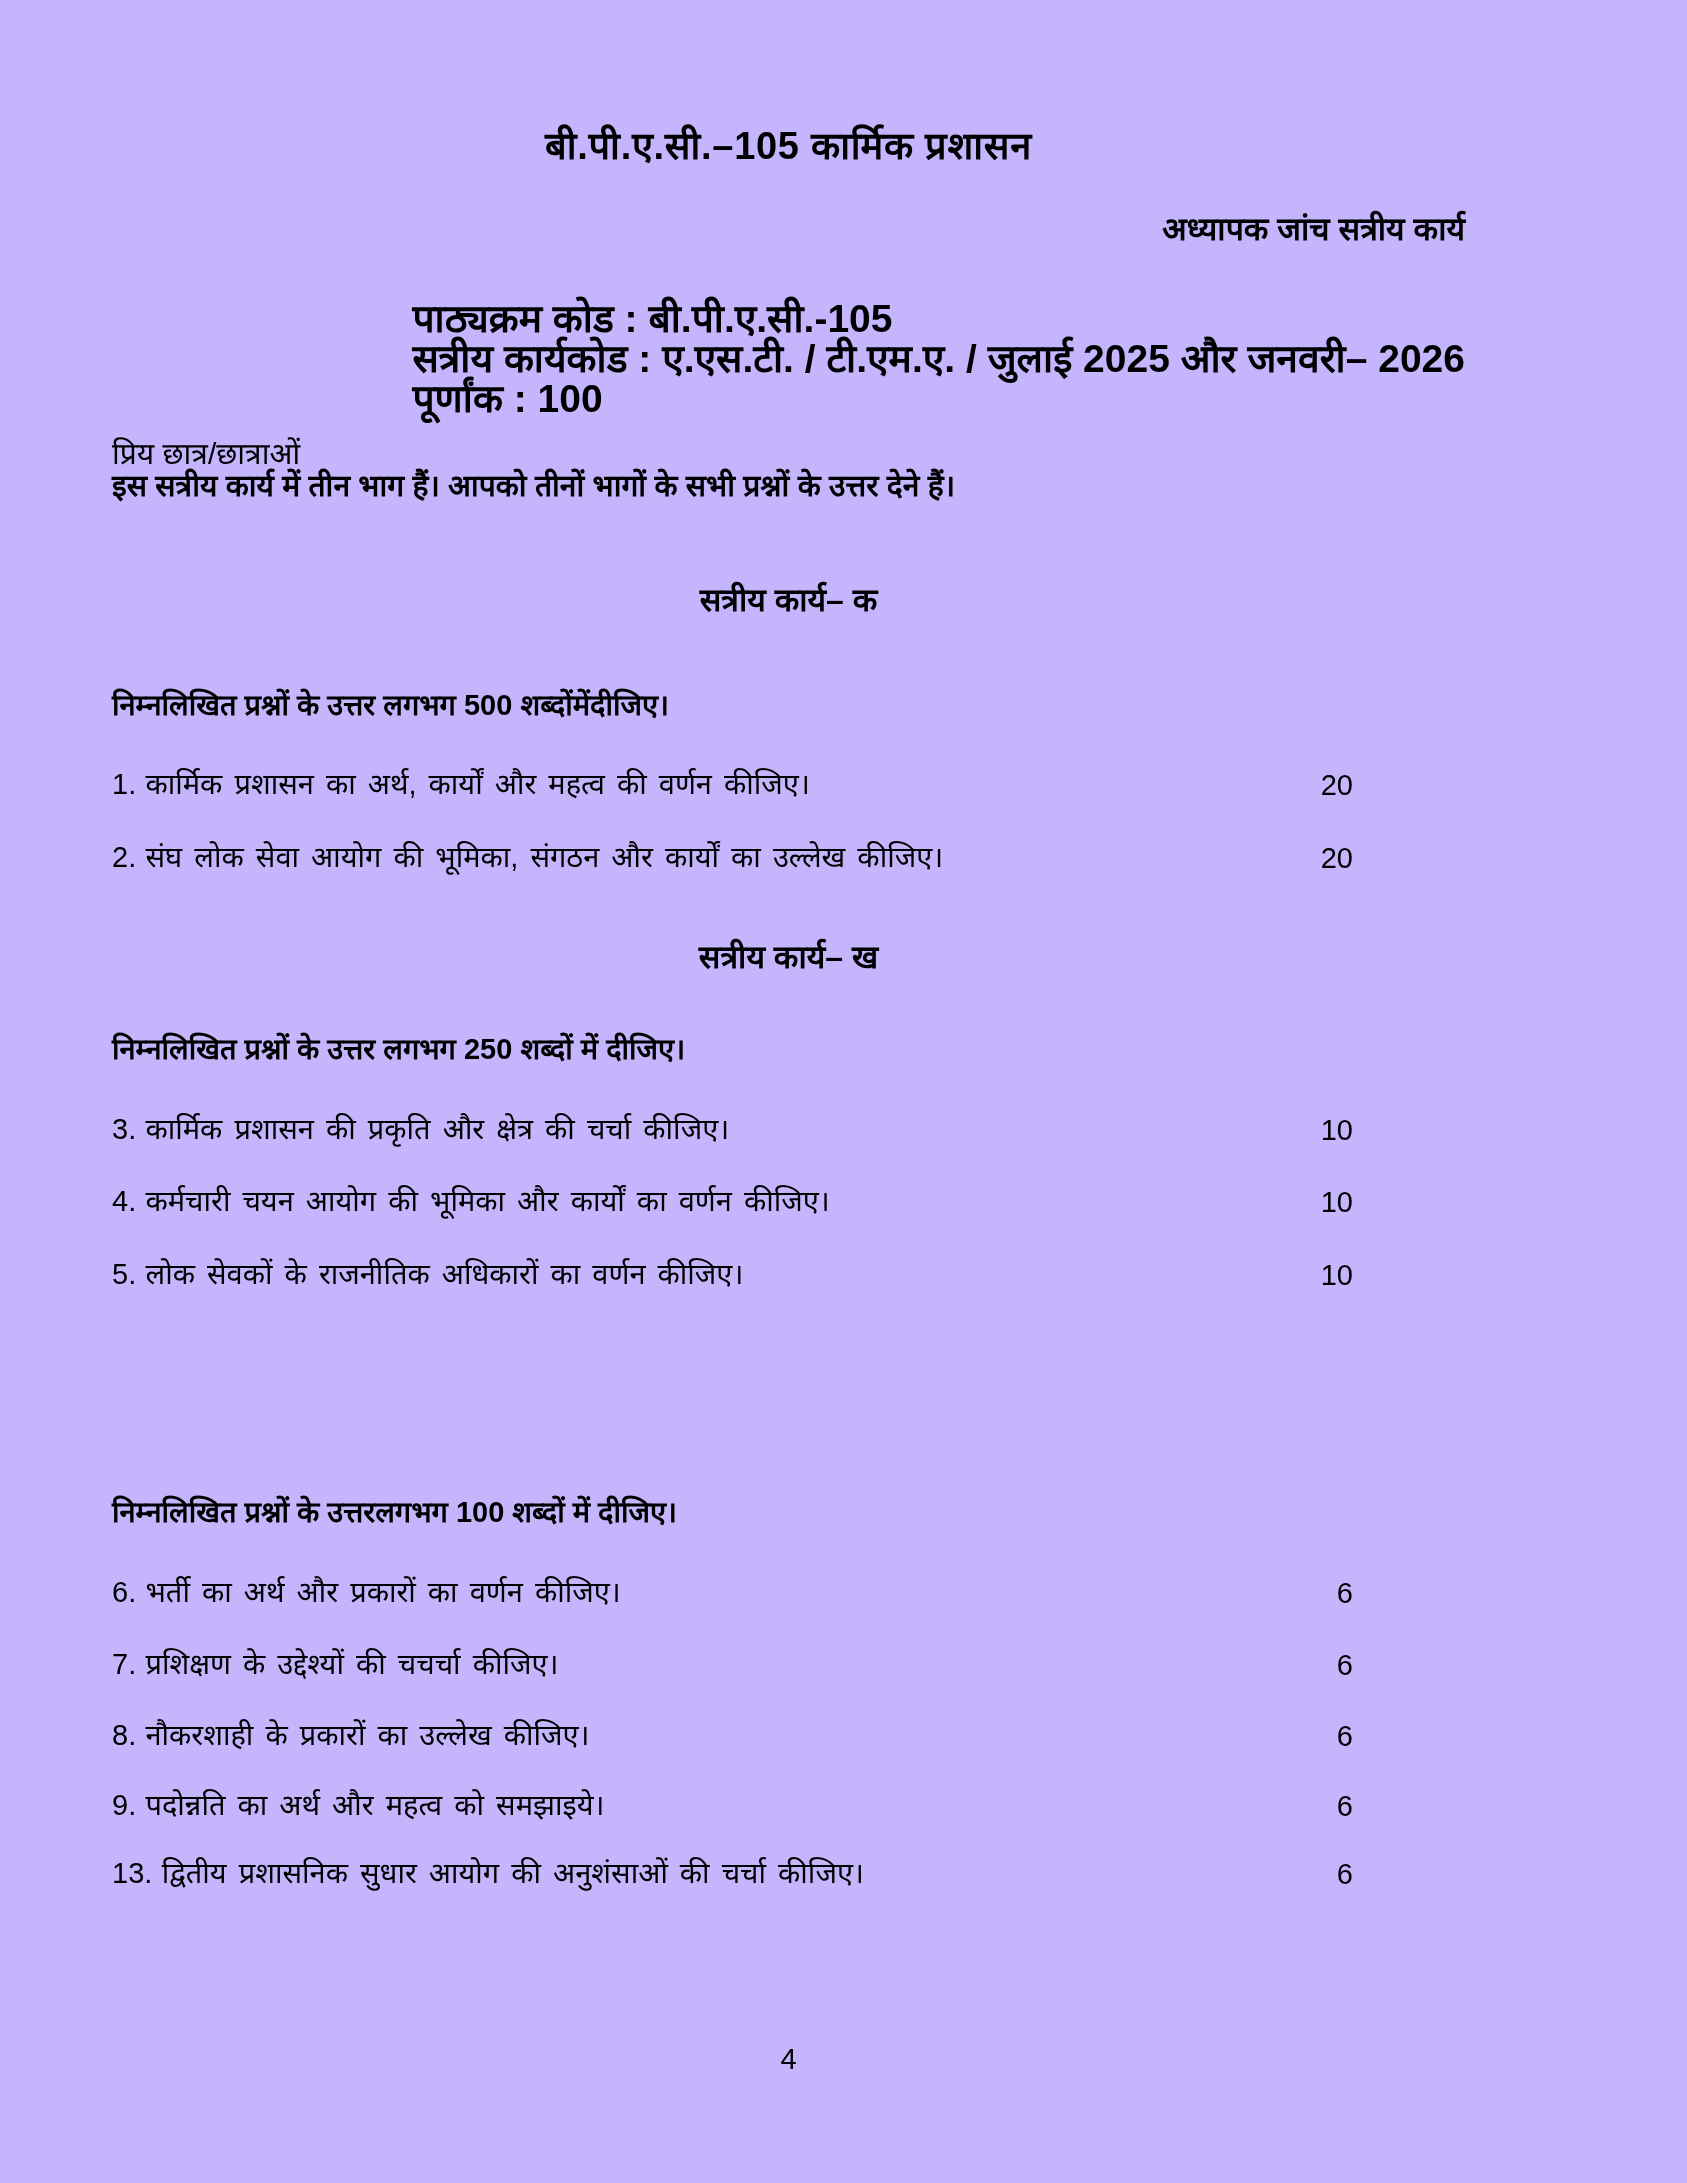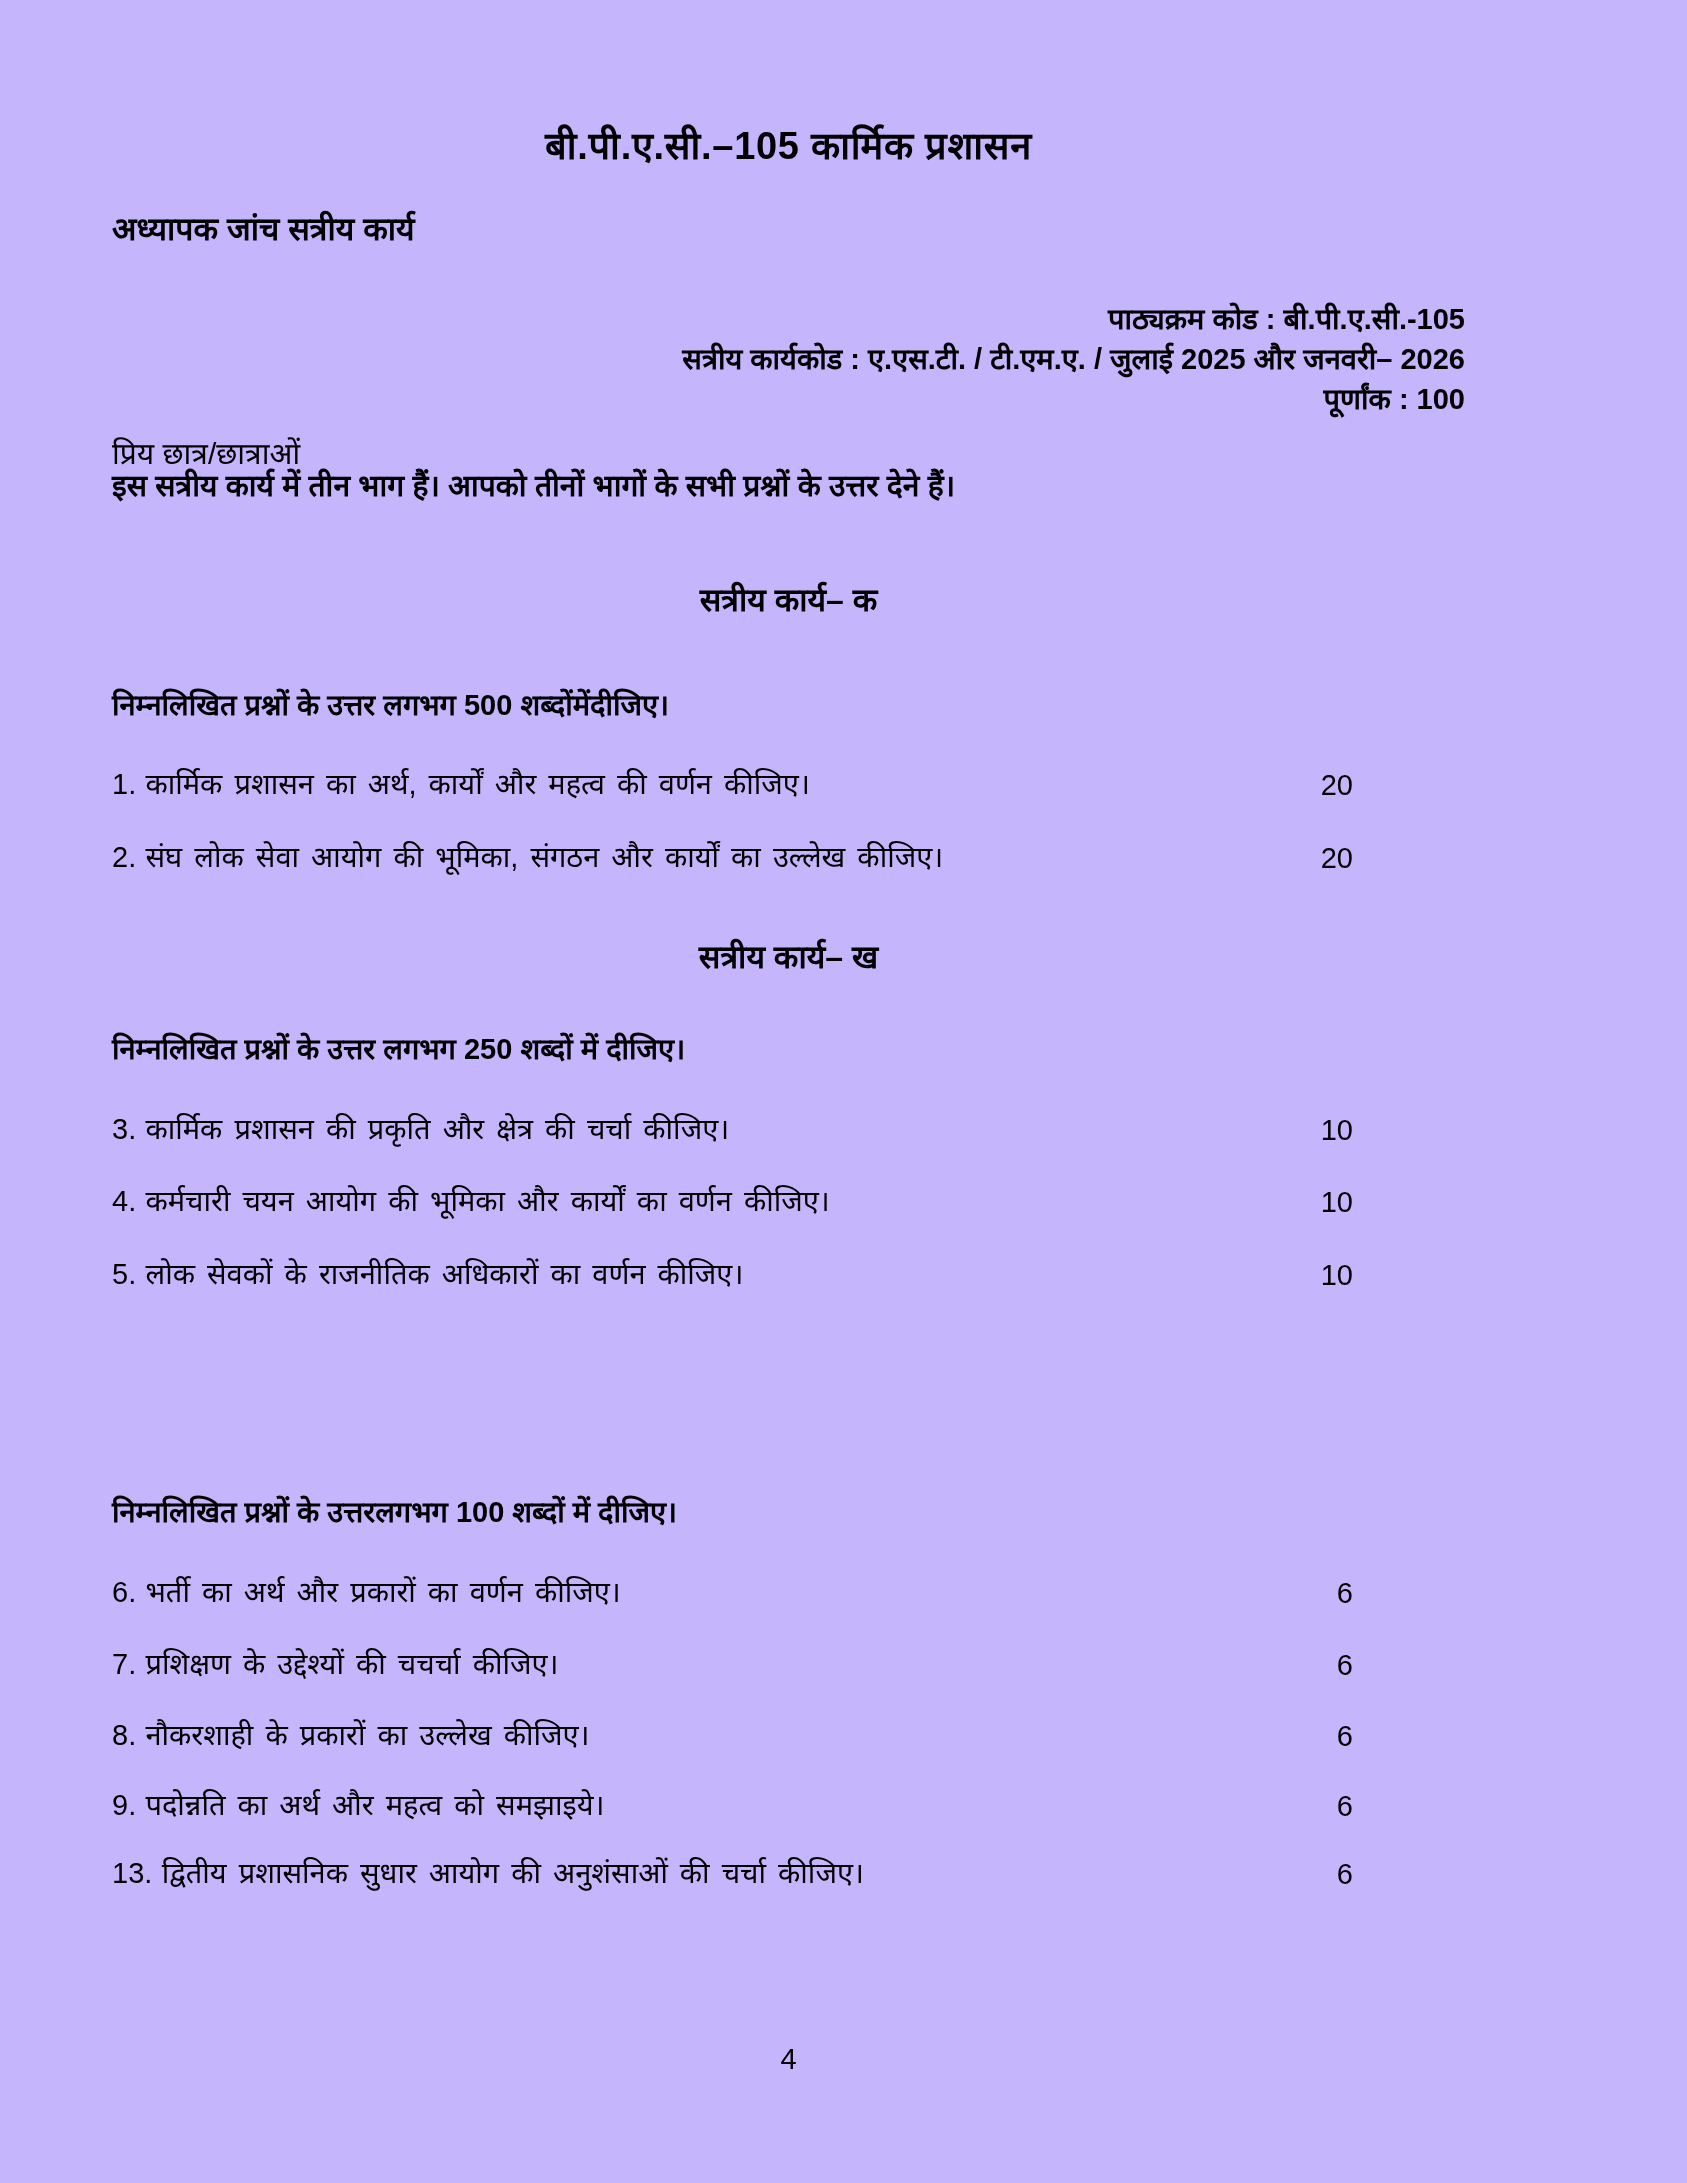--- a/index.html
+++ b/index.html
@@ -27,29 +27,28 @@
   .doc-title {
     left: 112px; right: 222px; top: 118px;
     text-align: center;
     font-size: 38px;
     font-weight: 700;
     letter-spacing: 0.7px;
     white-space: nowrap;
   }
   .doc-subtitle {
     left: 112px; right: 222px; top: 206px;
-    text-align: left;
+    text-align: right;
     font-size: 32px;
     font-weight: 600;
     white-space: nowrap;
   }
   .meta-block {
     right: 222px; top: 299px;
-    text-align: right;
-    font-size: 29px;
+    font-size: 39px;
     font-weight: 700;
     line-height: 40px;
     white-space: nowrap;
   }
   .salutation {
     left: 112px; top: 432px;
     font-size: 30px;
     font-weight: 400;
     white-space: nowrap;
   }

